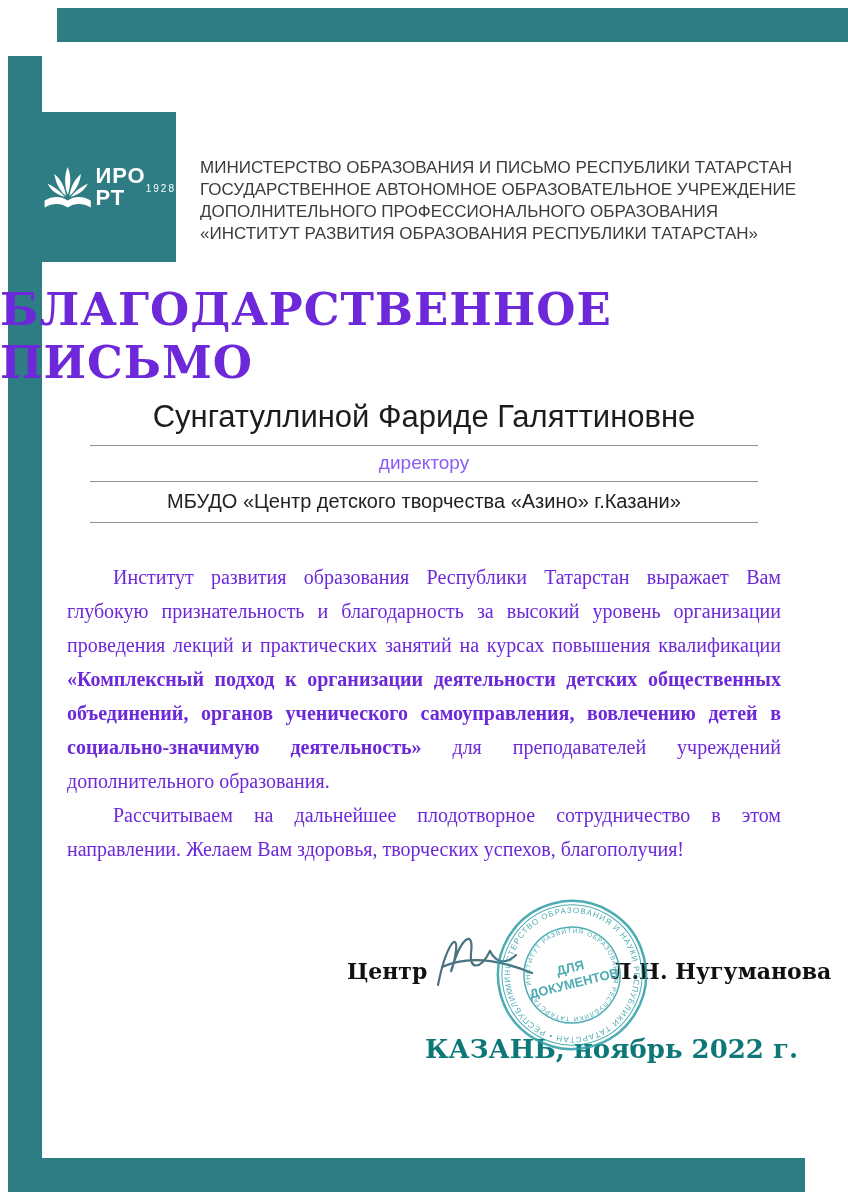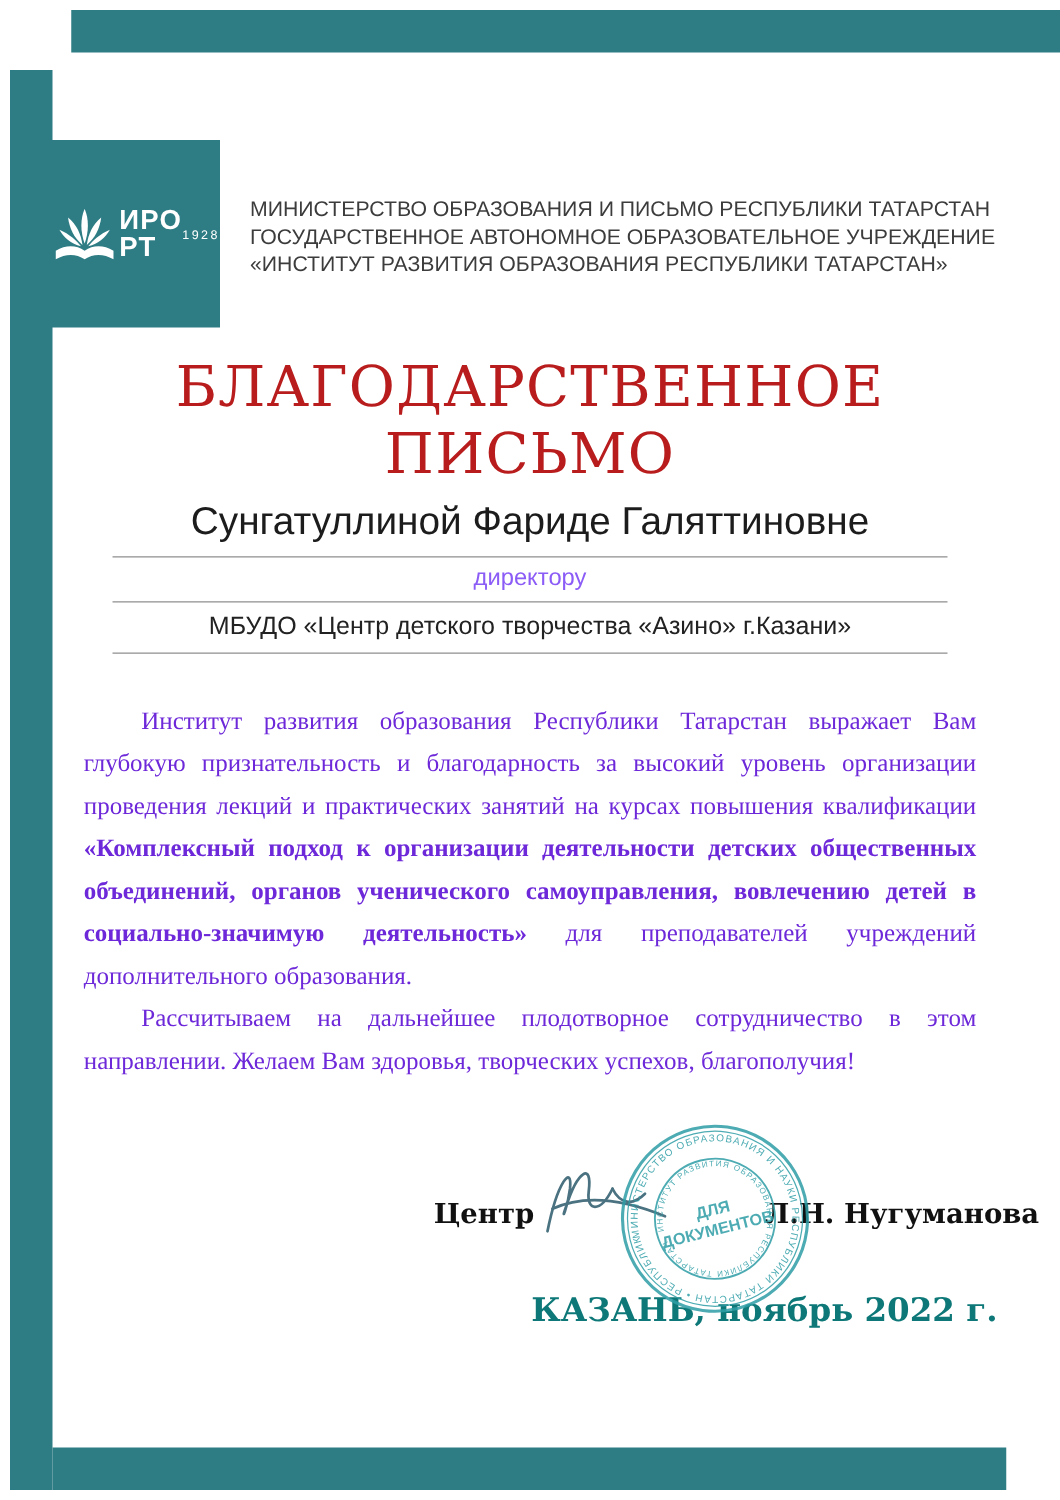--- a/index.html
+++ b/index.html
@@ -24,23 +24,23 @@
   .logo-year { font-size:10px; letter-spacing:2px; margin-top:2px; }
 
   
   #org-block {
     position:absolute; left:200px; top:157px; width:635px;
     font-size:17px; line-height:22px; color:#3c3c3c;
   }
 
   
   #title {
-    position:absolute; top:283px; left:0; right:0; text-align:center;
-    font-family:"DejaVu Serif", serif; font-weight:400; font-size:45px;
-    line-height:53px; color:#b91c1c; letter-spacing:1px;
+    position:absolute; top:283px; left:0; right:0; text-align:left;
+    font-family:"DejaVu Serif", serif; font-weight:700; font-size:45px;
+    line-height:53px; color:#6d28d9; letter-spacing:1px;
   }
 
   .centered { position:absolute; left:0; right:0; text-align:center; }
   #recipient-name { top:399px; font-size:31px; color:#1c1c1c;text-align:center; }
   #recipient-position { top:452px; font-size:19px; color:#8b5cf6; }
   #recipient-org { top:490px; font-size:20px; color:#222222; }
 
   .rule { position:absolute; left:90px; width:668px; height:1px; background:#8f8f8f; }
   #rule1 { top:445px; } #rule2 { top:481px; } #rule3 { top:522px; }
 
@@ -88,20 +88,21 @@
         <path d="M8 64 C 22 56 36 56 48 64 C 60 56 74 56 88 64 L 88 76 C 74 68 60 68 48 76 C 36 68 22 68 8 76 Z"></path>
       </g>
     </svg>
     <div class="logo-name">ИРО РТ</div>
     <div class="logo-year">1928</div>
   </div>
 
   <div id="org-block">
     <div>МИНИСТЕРСТВО ОБРАЗОВАНИЯ И ПИСЬМО РЕСПУБЛИКИ ТАТАРСТАН</div>
     <div>ГОСУДАРСТВЕННОЕ АВТОНОМНОЕ ОБРАЗОВАТЕЛЬНОЕ УЧРЕЖДЕНИЕ</div>
+    <div>ДОПОЛНИТЕЛЬНОГО ПРОФЕССИОНАЛЬНОГО ОБРАЗОВАНИЯ</div>
     <div>«ИНСТИТУТ РАЗВИТИЯ ОБРАЗОВАНИЯ РЕСПУБЛИКИ ТАТАРСТАН»</div>
   </div>
 
   <div id="title">
     <div>БЛАГОДАРСТВЕННОЕ</div>
     <div>ПИСЬМО</div>
   </div>
 
   <div id="recipient-name" class="centered">Сунгатуллиной Фариде Галяттиновне</div>
   <div class="rule" id="rule1"></div>

